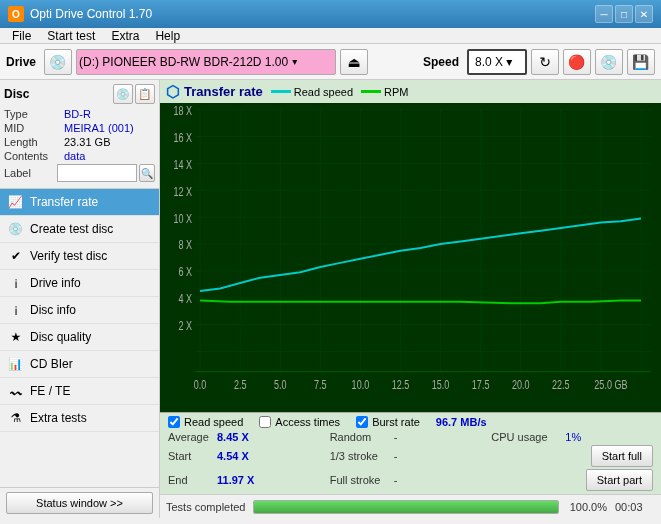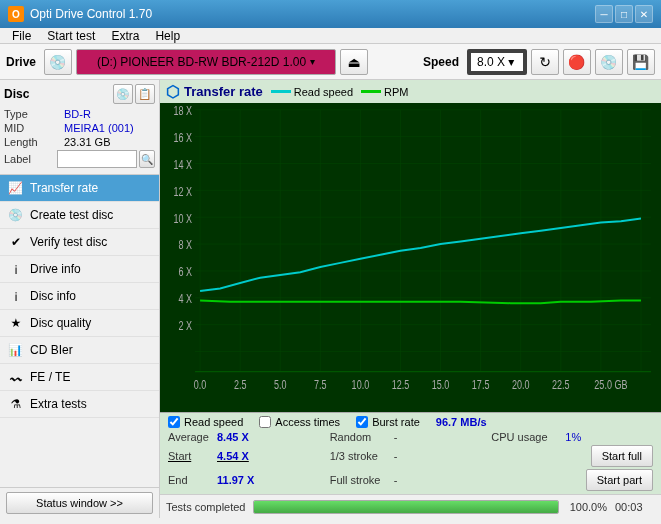--- a/index.html
+++ b/index.html
@@ -14,25 +14,25 @@
     .title-btn { width: 18px; height: 18px; background: rgba(255,255,255,0.2); border: 1px solid rgba(255,255,255,0.3); color: white; font-size: 10px; display: flex; align-items: center; justify-content: center; cursor: pointer; border-radius: 2px; }
 
     
     .menu-bar { background: #f0f0f0; border-bottom: 1px solid #ccc; display: flex; padding: 2px 4px; height: 16px; align-items: center; }
     .menu-item { padding: 2px 8px; cursor: pointer; font-size: 12px; border-radius: 2px; }
 
     
     .toolbar { background: #f5f5f5; border-bottom: 1px solid #ccc; display: flex; align-items: center; padding: 3px 6px; height: 36px; gap: 4px; }
     .toolbar-label { font-size: 12px; font-weight: bold; margin-right: 4px; }
     .drive-select { display: flex; align-items: center; gap: 4px; flex: 1; }
-    .drive-dropdown { display: flex; align-items: center; background: #be185d; border: 1px solid #aaa; padding: 2px 10px; height: 26px; min-width: 260px; font-size: 12px; cursor: pointer; border-radius: 2px; justify-content: center; }
+    .drive-dropdown { display: flex; align-items: center; background: #f9a8d4; border: 1px solid #aaa; padding: 2px 2px; height: 26px; min-width: 260px; font-size: 12px; cursor: pointer; border-radius: 2px; }
     .drive-dropdown-arrow { margin-left: 4px; font-size: 10px; }
     .toolbar-btn { width: 28px; height: 26px; background: linear-gradient(to bottom, #fff, #e8e8e8); border: 1px solid #aaa; display: flex; align-items: center; justify-content: center; cursor: pointer; border-radius: 2px; font-size: 14px; }
     .speed-label { font-size: 12px; font-weight: bold; margin-left: 8px; margin-right: 4px; }
-    .speed-dropdown { background: white; border: 4px solid #404040; padding: 2px 6px; height: 26px; font-size: 12px; cursor: pointer; border-radius: 2px; display: flex; align-items: center; gap: 4px; min-width: 60px; }
+    .speed-dropdown { background: white; border: 2px solid #404040; padding: 2px 6px; height: 26px; font-size: 12px; cursor: pointer; border-radius: 2px; display: flex; align-items: center; gap: 4px; min-width: 60px; }
 
     
     .main-content { display: flex; height: calc(524px - 28px - 22px - 36px); }
 
     
     .left-panel { width: 160px; min-width: 160px; background: #f0f0f0; border-right: 1px solid #ccc; display: flex; flex-direction: column; overflow: hidden; }
     
     
     .disc-section { padding: 4px; border-bottom: 1px solid #ccc; }
     .disc-header { display: flex; align-items: center; justify-content: space-between; margin-bottom: 4px; }
@@ -136,20 +136,24 @@
         <span class="disc-info-label">Type</span>
         <span class="disc-info-value">BD-R</span>
       </div>
       <div class="disc-info-row">
         <span class="disc-info-label">MID</span>
         <span class="disc-info-value">MEIRA1 (001)</span>
       </div>
       <div class="disc-info-row">
         <span class="disc-info-label">Length</span>
         <span class="disc-info-value black">23.31 GB</span>
+      </div>
+      <div class="disc-info-row">
+        <span class="disc-info-label">Contents</span>
+        <span class="disc-info-value">data</span>
       </div>
       <div class="label-input-row">
         <span class="disc-info-label">Label</span>
         <input type="text" class="label-input" value="" style="">
         <div class="label-btn">🔍</div>
       </div>
     </div>
 
     <div class="nav-menu">
       <div class="nav-item active">
@@ -299,21 +303,21 @@
             <span style="font-size:11px; color:#333; min-width:60px;">Random</span>
             <span style="font-size:11px; color:#333; min-width:40px;">-</span>
           </div>
           <div style="display:flex; align-items:center; gap:4px; flex:1;">
             <span style="font-size:11px; color:#333; min-width:70px;">CPU usage</span>
             <span style="font-size:11px; color:#0000cc;">1%</span>
           </div>
         </div>
 
         <div style="display:flex; align-items:center;">
-          <div style="display:flex; align-items:center; gap:4px; flex:1;text-decoration:underline;">
+          <div style="display:flex; align-items:center; gap:4px; flex:1;">
             <span style="font-size:11px; color:#333; min-width:45px;">Start</span>
             <span style="font-size:11px; color:#0000cc; font-weight:bold; min-width:50px;">4.54 X</span>
           </div>
           <div style="display:flex; align-items:center; gap:4px; flex:1;">
             <span style="font-size:11px; color:#333; min-width:60px;">1/3 stroke</span>
             <span style="font-size:11px; color:#333; min-width:40px;">-</span>
           </div>
           <div style="display:flex; align-items:flex-end; gap:4px; flex:1; justify-content:flex-end;">
             <button class="start-btn">Start full</button>
           </div>

